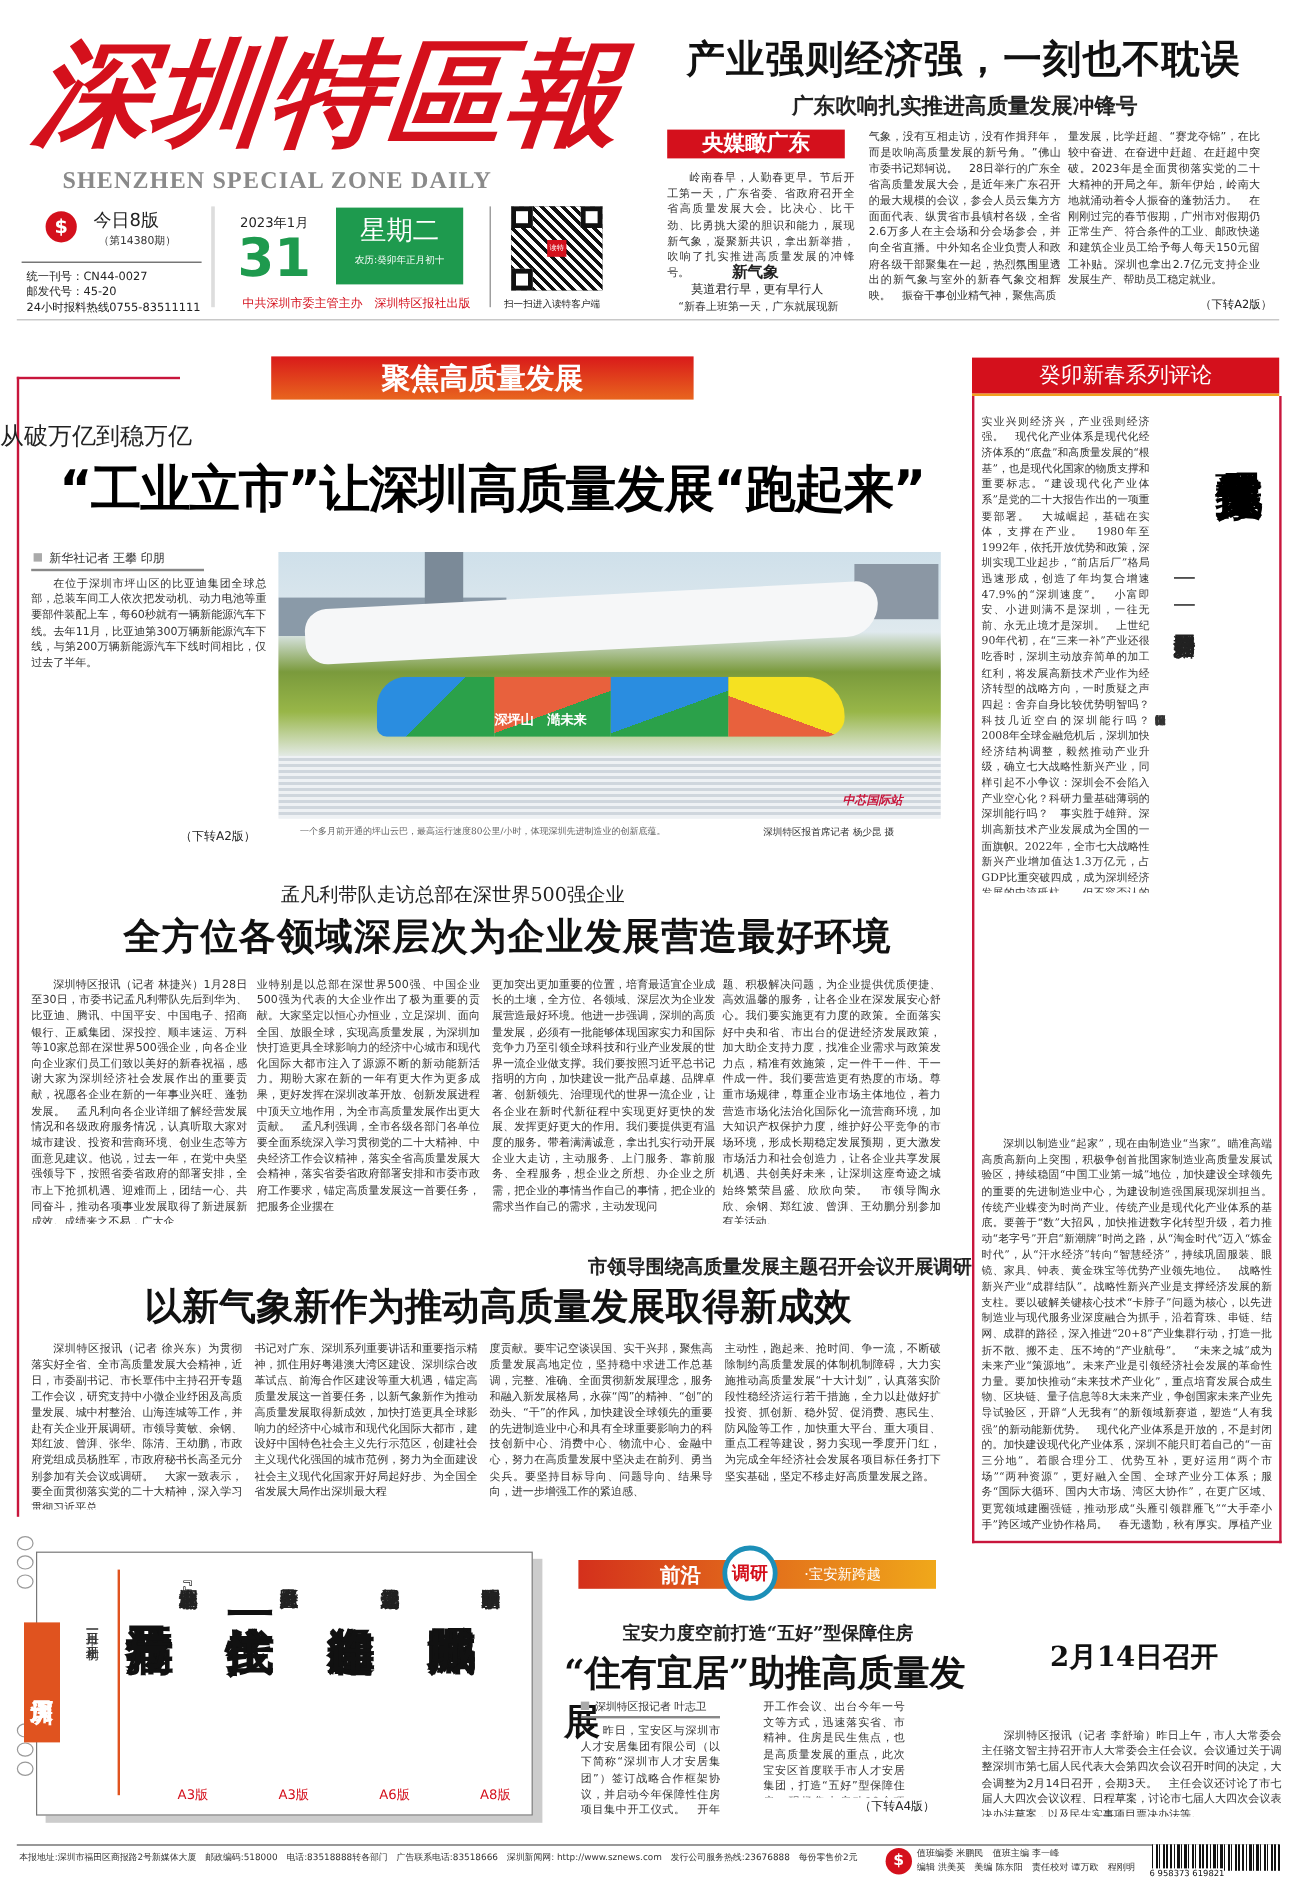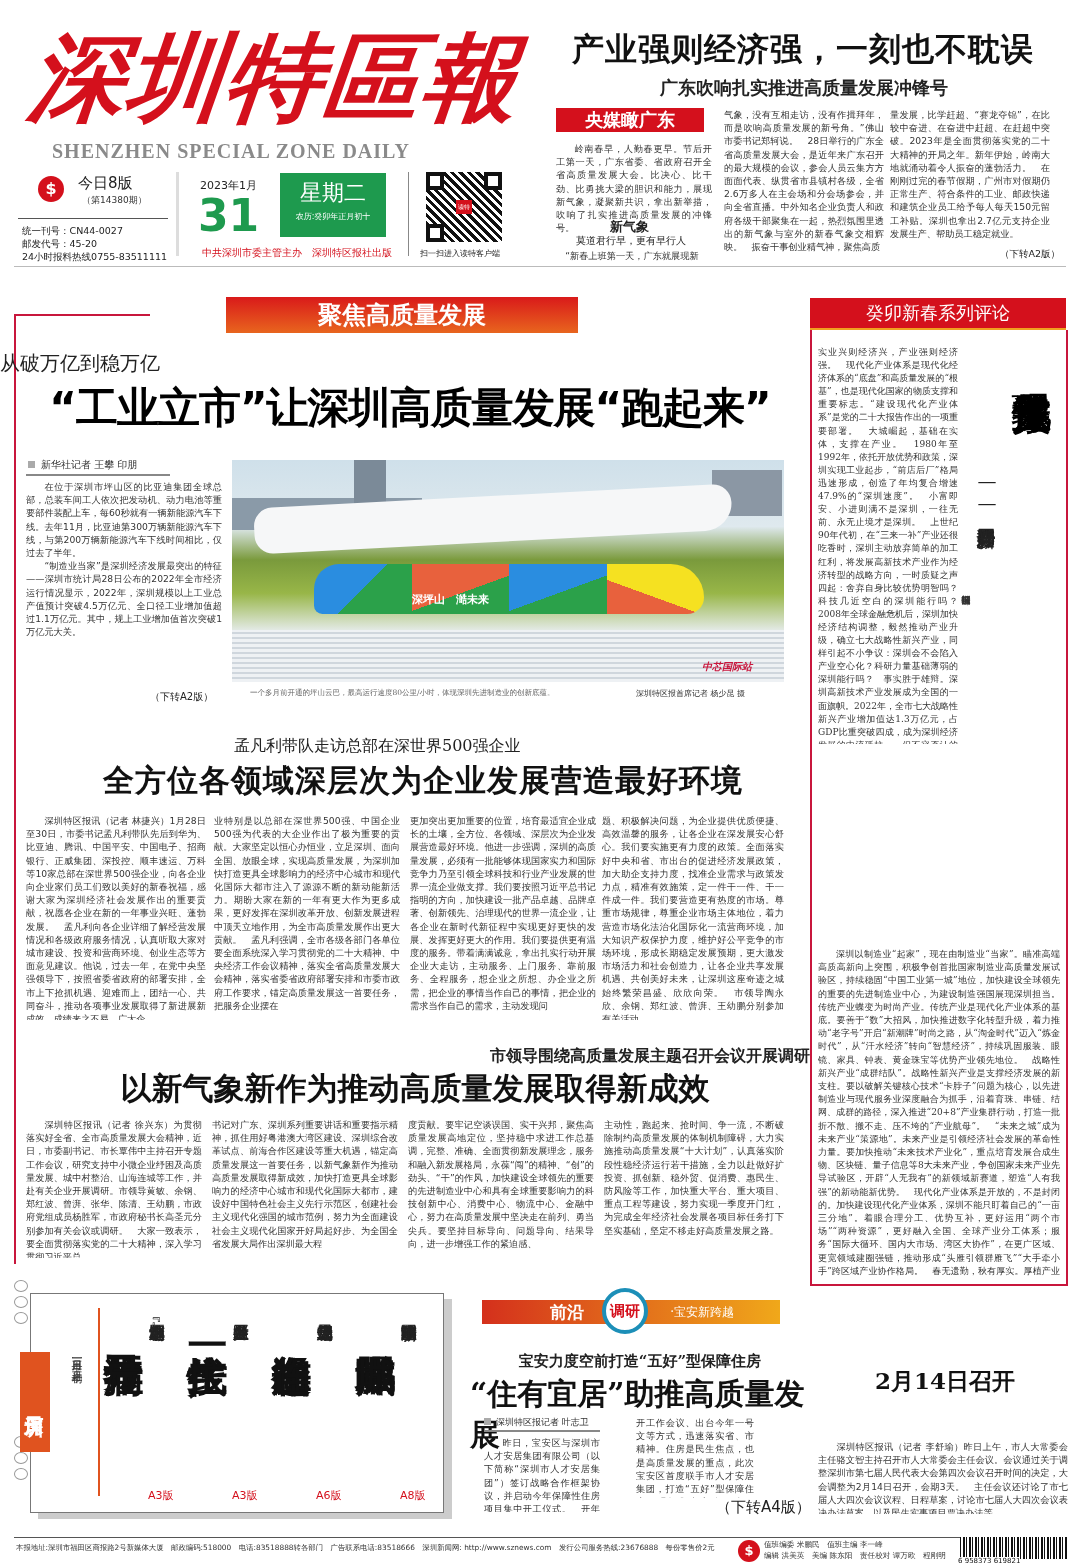--- a/index.html
+++ b/index.html
@@ -67,21 +67,20 @@
 
 <div class="abs frame-red" style="left:14px;top:314px;width:786px;height:950px;border-right:none;border-bottom:none;border-top:none"></div>
 <div class="abs" style="left:14px;top:314px;width:136px;height:2px;background:#c8163c"></div>
 <div class="abs section-banner" style="left:226px;top:297px;width:352px;height:36px;font-size:24px;line-height:36px">聚焦高质量发展</div>
 <div class="abs serif" style="left:0;top:350px;width:810px;font-size:20px">从破万亿到稳万亿</div>
 <div class="abs" style="left:20px;top:380px;width:780px;text-align:center;font-size:42px;font-weight:bold;color:#000;letter-spacing:-1px">“工业立市”让深圳高质量发展“跑起来”</div>
 <div class="abs" style="left:28px;top:458px;font-size:10px;color:#333"><span style="display:inline-block;width:7px;height:7px;background:#aaa;margin-right:6px"></span><span>新华社记者 王攀 印朋</span></div>
 <div class="abs" style="left:26px;top:474px;width:144px;height:2px;background:#888"></div>
 <div class="abs body-text" style="left:26px;top:480px;width:196px">
   <p>在位于深圳市坪山区的比亚迪集团全球总部，总装车间工人依次把发动机、动力电池等重要部件装配上车，每60秒就有一辆新能源汽车下线。去年11月，比亚迪第300万辆新能源汽车下线，与第200万辆新能源汽车下线时间相比，仅过去了半年。</p>
-  <p>“制造业当家”是深圳经济发展最突出的特征——深圳市统计局28日公布的2022年全市经济运行情况显示，2022年，深圳规模以上工业总产值预计突破4.5万亿元、全口径工业增加值超过1.1万亿元。其中，规上工业增加值首次突破1万亿元大关。</p>
 </div>
 <div class="abs" style="left:150px;top:690px;font-size:10px">（下转A2版）</div>
 
 <div class="abs" style="left:232px;top:460px;width:552px;height:222px;overflow:hidden;background:linear-gradient(#cfe0ea 0%,#dfe9ee 30%,#7a9a3c 45%,#98b648 60%,#e9eef2 78%,#f3f5f7 100%)">
   <div style="position:absolute;left:0;top:38px;width:190px;height:32px;background:#8a9aa8"></div>
   <div style="position:absolute;left:122px;top:0;width:32px;height:60px;background:#7b8a98"></div>
   <div style="position:absolute;left:480px;top:10px;width:70px;height:46px;background:#8b97a4"></div>
   <div style="position:absolute;left:22px;top:36px;width:478px;height:46px;background:#f6f7f8;border-radius:40px 40px 60px 40px;transform:rotate(-3deg)"></div>
   <div style="position:absolute;left:82px;top:104px;width:390px;height:50px;border-radius:30px 40px 20px 10px;overflow:hidden;display:flex">
     <div style="flex:1;background:linear-gradient(135deg,#2a8de0 50%,#2ba14a 50%)"></div>
@@ -157,21 +156,21 @@
   <span style="position:absolute;left:68px;top:1px;color:#fff;font-size:17px;font-weight:bold">前沿</span>
   <span style="position:absolute;right:46px;top:4px;color:#fff;font-size:12px" class="serif">·宝安新跨越</span>
 </div>
 <div class="abs" style="left:602px;top:1288px;width:46px;height:46px;border-radius:50%;background:#fff;border:4px solid #1c8fb8;color:#d4101c;font-size:15px;font-weight:bold;text-align:center;line-height:38px">调研</div>
 <div class="abs serif" style="left:470px;top:1352px;width:340px;text-align:center;font-size:15px;font-weight:bold">宝安力度空前打造“五好”型保障住房</div>
 <div class="abs tit-main" style="left:470px;top:1374px;width:340px;text-align:left;font-size:30px">“住有宜居”助推高质量发展</div>
 <div class="abs" style="left:484px;top:1416px;font-size:9px;color:#333"><span style="display:inline-block;width:7px;height:7px;background:#aaa;margin-right:5px"></span><span>深圳特区报记者 叶志卫</span></div>
 <div class="abs" style="left:484px;top:1430px;width:116px;height:2px;background:#888"></div>
 <div class="abs body-text" style="left:484px;top:1436px;width:116px;height:76px;overflow:hidden;text-indent:2em">昨日，宝安区与深圳市人才安居集团有限公司（以下简称“深圳市人才安居集团”）签订战略合作框架协议，并启动今年保障性住房项目集中开工仪式。　开年之后，在锚定高质量发展这一首要任务上，宝安通过召</div>
 <div class="abs body-text" style="left:636px;top:1416px;width:118px;height:82px;overflow:hidden;text-indent:0">开工作会议、出台今年一号文等方式，迅速落实省、市精神。住房是民生焦点，也是高质量发展的重点，此次宝安区首度联手市人才安居集团，打造“五好”型保障住房，现场集中启动10个项目，以“住有宜居”再次落笔高质量发展。</div>
-<div class="abs" style="left:716px;top:1498px;font-size:15px">（下转A4版）</div>
+<div class="abs" style="left:716px;top:1498px;font-size:10px">（下转A4版）</div>
 
 <div class="abs tit-main" style="left:810px;top:1366px;width:270px;text-align:center;font-size:23px;line-height:30px">
   <div>2月14日召开</div>
 </div>
 <div class="abs body-text" style="left:818px;top:1440px;width:250px;height:74px;overflow:hidden;text-indent:2em">深圳特区报讯（记者 李舒瑜）昨日上午，市人大常委会主任骆文智主持召开市人大常委会主任会议。会议通过关于调整深圳市第七届人民代表大会第四次会议召开时间的决定，大会调整为2月14日召开，会期3天。　主任会议还讨论了市七届人大四次会议议程、日程草案，讨论市七届人大四次会议表决办法草案，以及民生实事项目票决办法等。</div>
 
 <div class="abs hr" style="left:14px;top:1537px;width:1052px;background:#555"></div>
 <div class="abs" style="left:16px;top:1543px;width:720px;font-size:7.4px;color:#333;white-space:nowrap;overflow:hidden">本报地址:深圳市福田区商报路2号新媒体大厦　邮政编码:518000　电话:83518888转各部门　广告联系电话:83518666　深圳新闻网: http://www.sznews.com　发行公司服务热线:23676888　每份零售价2元</div>
 <div class="abs" style="left:738px;top:1540px;width:22px;height:22px;border-radius:50%;background:#d4101c;color:#fff;font-weight:bold;font-size:13px;text-align:center;line-height:22px">$</div>
 <div class="abs" style="left:764px;top:1539px;font-size:7.6px;line-height:11px;color:#333">

